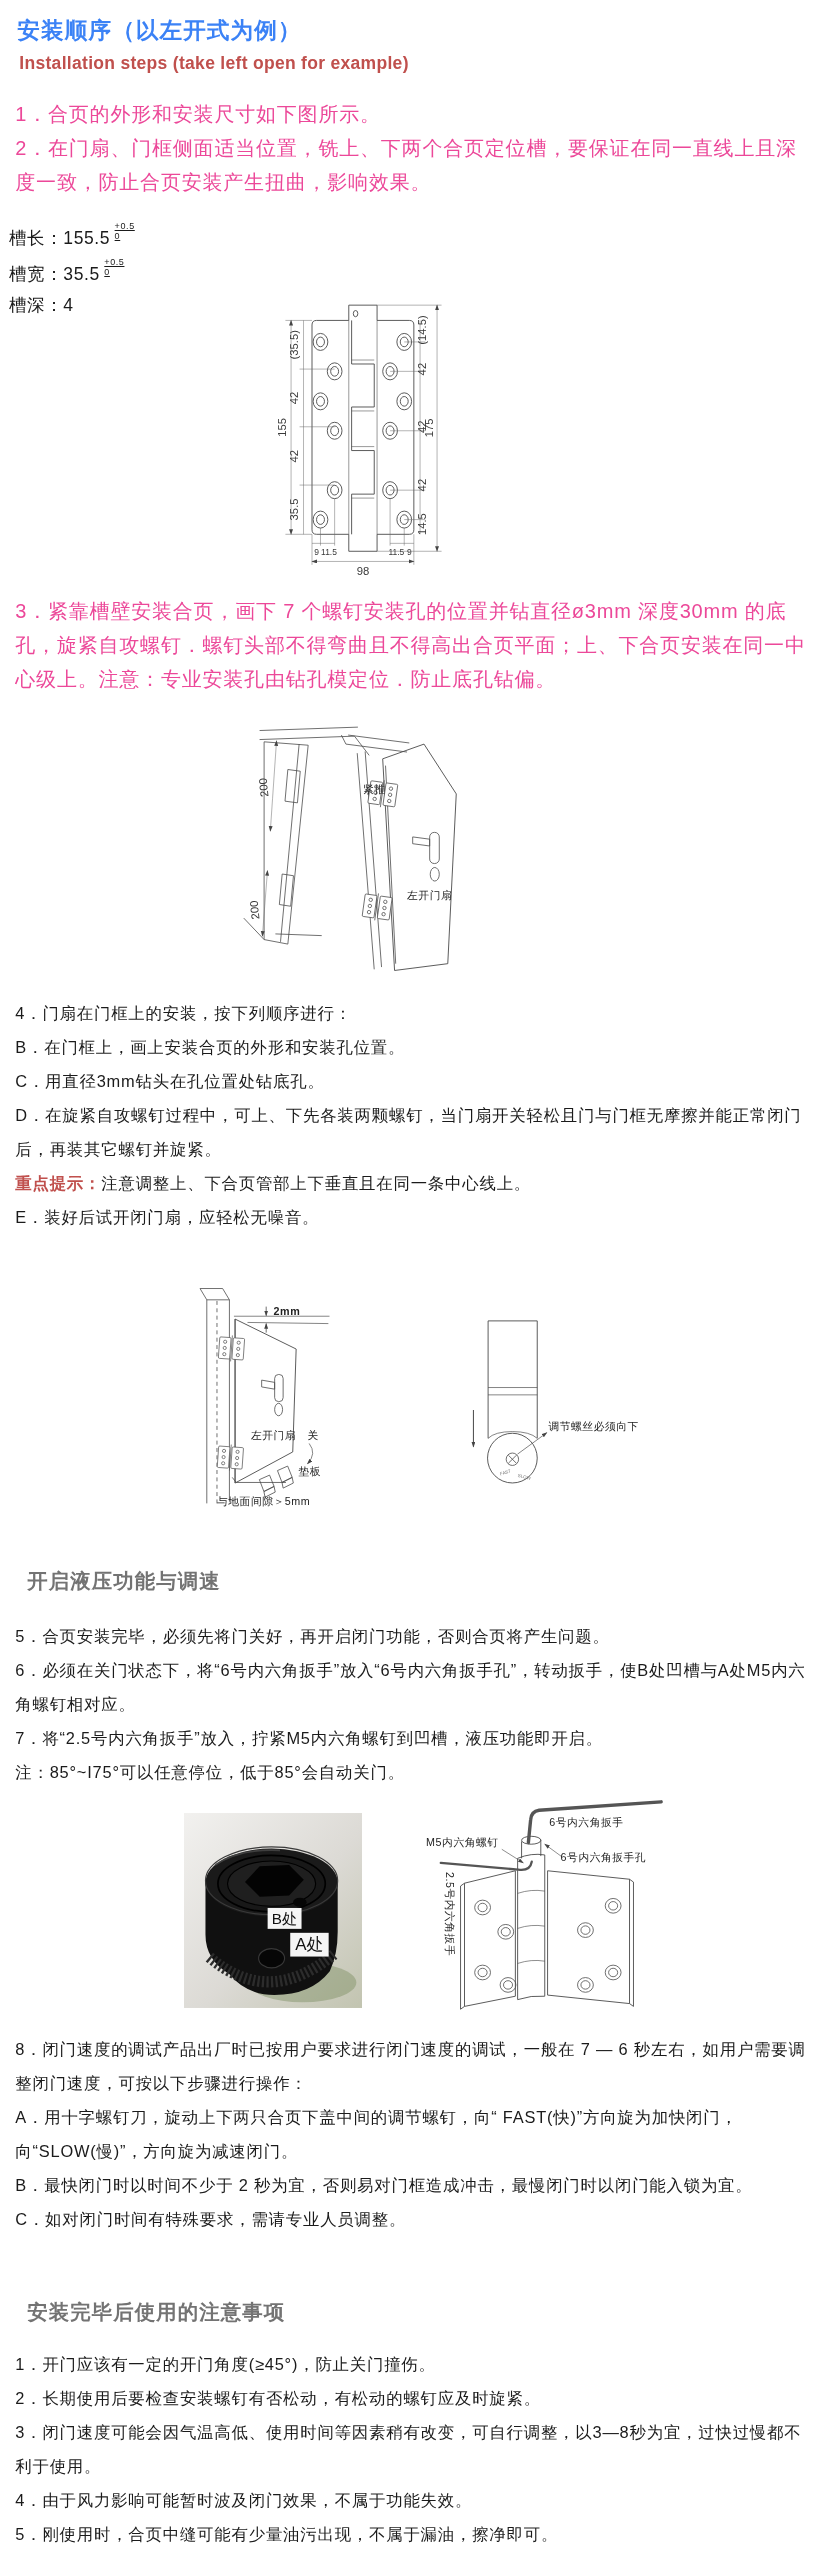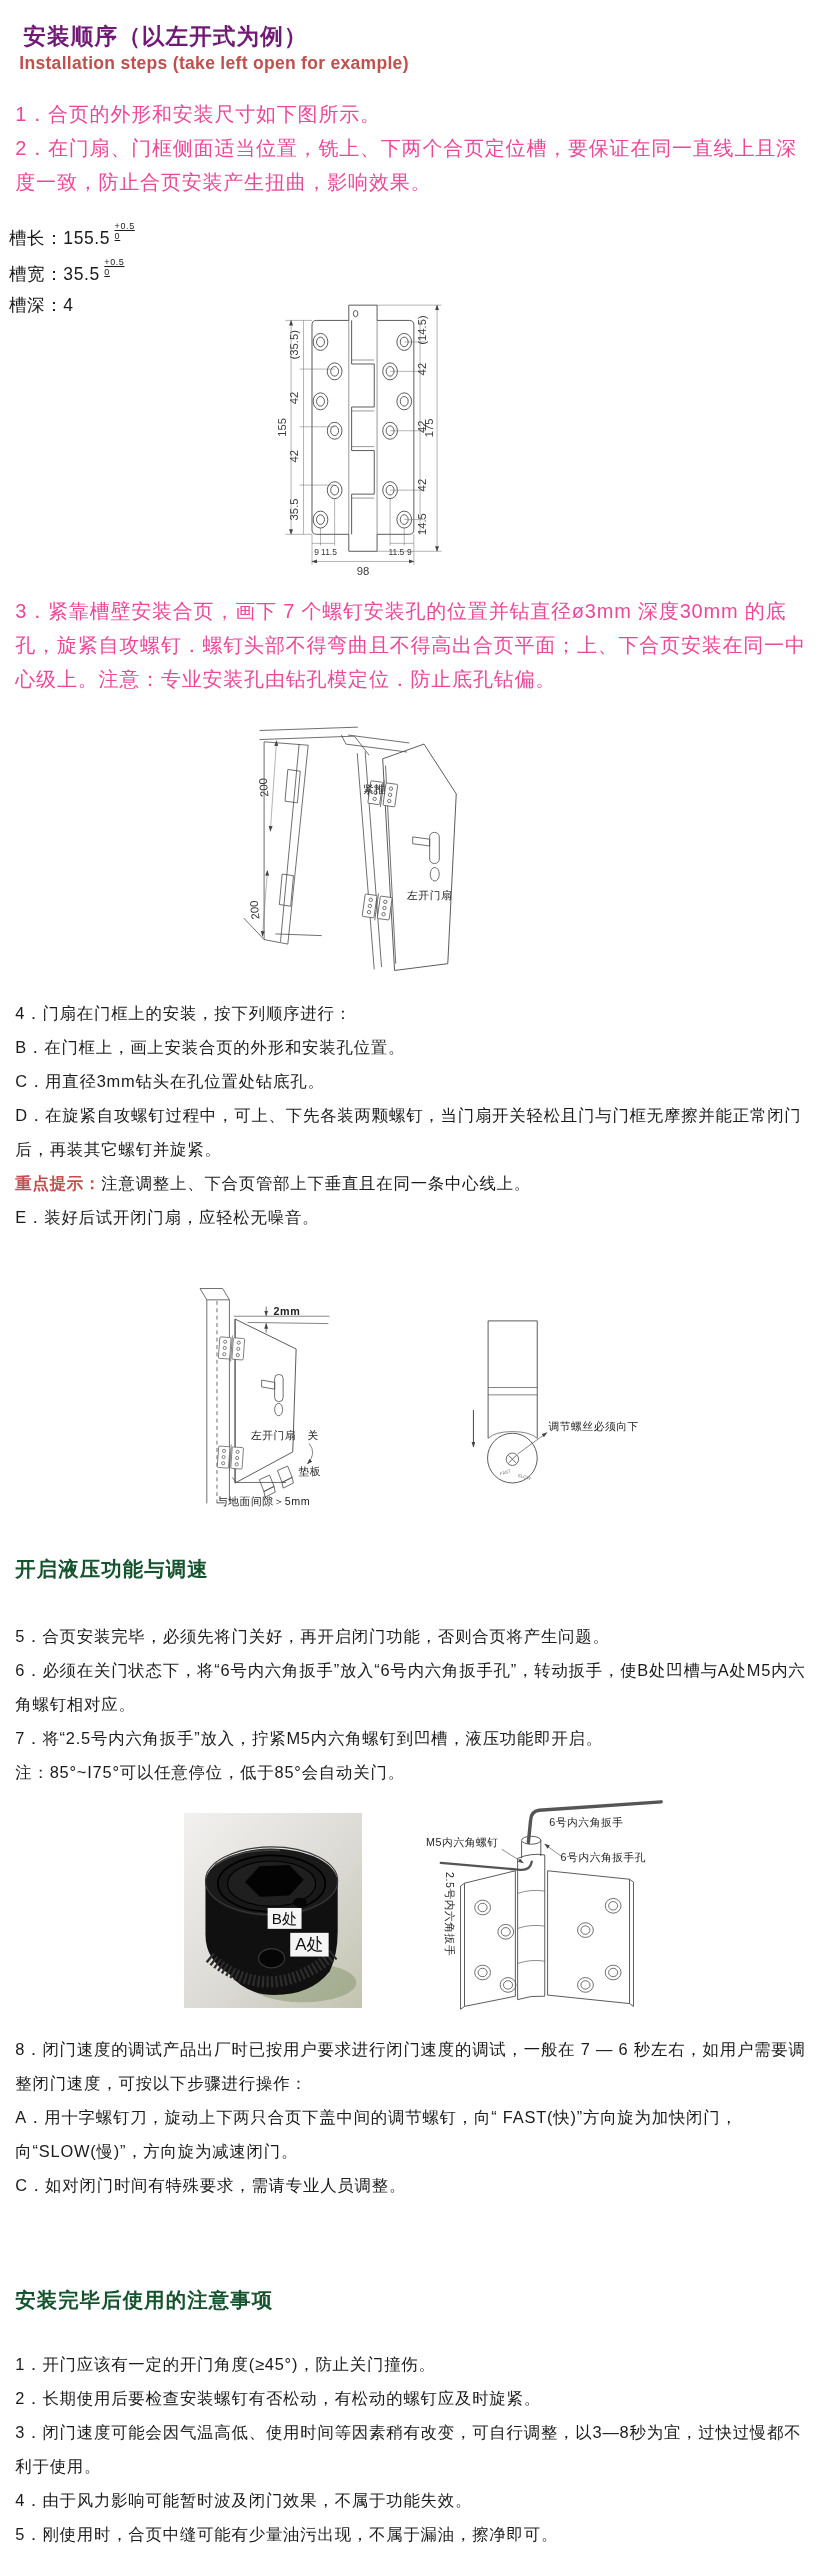--- a/index.html
+++ b/index.html
@@ -1,23 +1,23 @@
 <!DOCTYPE html>
 <html style="font-size:9px"><head>
 <meta charset="utf-8">
 <style>
   html,body{margin:0;padding:0;background:#ffffff;}
   .page{position:relative;width:830px;height:2576px;background:#ffffff;overflow:hidden;
         font-family:"Liberation Sans", sans-serif;}
   .abs{position:absolute;}
-  .h1-red{position:absolute;left:15.3px;margin:8px;color:#701a75;font-weight:bold;
+  .h1-red{position:absolute;left:15.3px;margin:2px;color:#3b82f6;font-weight:bold;
           font-size:22.6px;letter-spacing:1.1px;}
   .h2-red{position:absolute;left:15.3px;margin:4px;color:#c0504d;font-weight:bold;
           font-size:17.5px;letter-spacing:0.3px;}
-  .h3-red{position:absolute;left:15.3px;margin:0;color:#14532d;font-weight:bold;
+  .h3-red{position:absolute;left:15.3px;margin:12px;color:#737373;font-weight:bold;
           font-size:20.4px;letter-spacing:1.1px;}
   .para{position:absolute;left:15.3px;width:800px;margin:0;font-size:20px;line-height:34px;
         letter-spacing:0.8px;color:#ec4899;}
   .block{position:absolute;left:15.3px;width:800px;}
   .block p{margin:0;font-size:16.4px;line-height:34px;letter-spacing:0.8px;color:#1b1b1b;}
   .red-inline{color:#c0504d;font-weight:bold;}
   .spec-row{position:absolute;left:9px;font-size:17.5px;letter-spacing:0.6px;color:#1b1b1b;white-space:nowrap;}
   .tol{display:inline-block;vertical-align:5.1px;margin-left:4.5px;font-size:9px;line-height:9.6px;color:#1b1b1b;}
   .tol span{display:block;text-decoration:underline;}
   svg text{font-family:"Liberation Sans", sans-serif;}
@@ -332,20 +332,21 @@
     </g>
     <text class="cnlabel" x="62" y="106" font-size="22">M5内六角螺钉</text>
     <text class="cnlabel" x="280" y="70" font-size="22">6号内六角扳手</text>
     <text class="cnlabel" x="300" y="133" font-size="22">6号内六角扳手孔</text>
     <text class="cnlabel" font-size="20" transform="rotate(90 98 152)" x="98" y="152">2.5号内六角扳手</text>
   </svg>
 
   <div class="block" style="top:2032px">
     <p>8．闭门速度的调试产品出厂时已按用户要求进行闭门速度的调试，一般在 7 — 6 秒左右，如用户需要调整闭门速度，可按以下步骤进行操作：</p>
     <p>A．用十字螺钉刀，旋动上下两只合页下盖中间的调节螺钉，向“ FAST(快)”方向旋为加快闭门，向“SLOW(慢)”，方向旋为减速闭门。</p>
+    <p>B．最快闭门时以时间不少于 2 秒为宜，否则易对门框造成冲击，最慢闭门时以闭门能入锁为宜。</p>
     <p>C．如对闭门时间有特殊要求，需请专业人员调整。</p>
   </div>
 
   <h3 class="h3-red" style="top:2286px">安装完毕后使用的注意事项</h3>
   <div class="block" style="top:2347px">
     <p>1．开门应该有一定的开门角度(≥45°)，防止关门撞伤。</p>
     <p>2．长期使用后要检查安装螺钉有否松动，有松动的螺钉应及时旋紧。</p>
     <p>3．闭门速度可能会因气温高低、使用时间等因素稍有改变，可自行调整，以3—8秒为宜，过快过慢都不利于使用。</p>
     <p>4．由于风力影响可能暂时波及闭门效果，不属于功能失效。</p>
     <p>5．刚使用时，合页中缝可能有少量油污出现，不属于漏油，擦净即可。</p>

